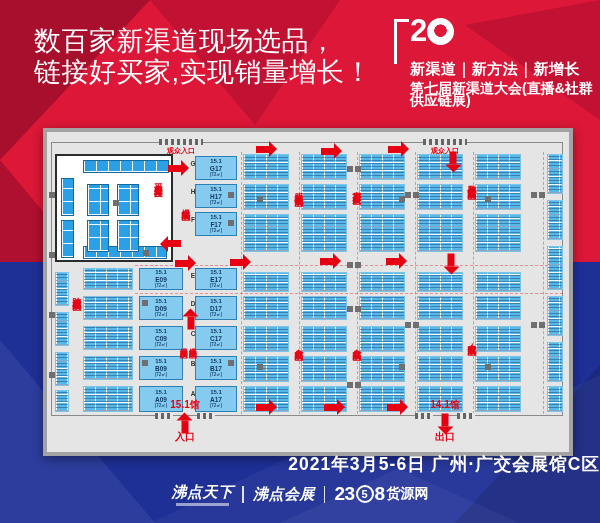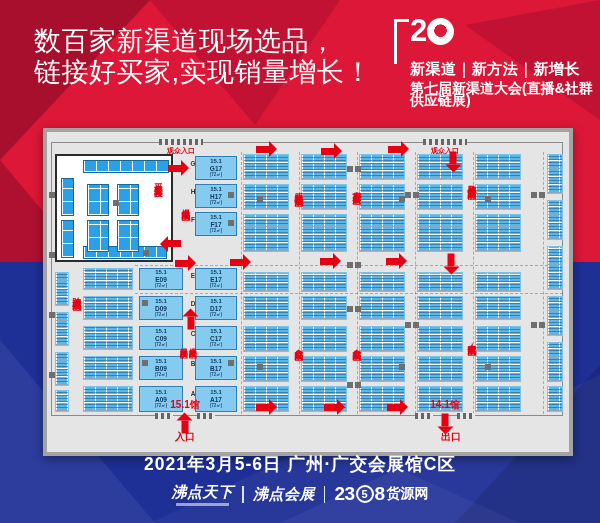--- a/index.html
+++ b/index.html
@@ -64,21 +64,21 @@
   .gatedoor{font-size:10px;font-weight:900;color:#e60012;text-align:center;z-index:6;}
   .room{background:#fff;border:2px solid #2b2b2b;z-index:2;}
   .room > div{position:absolute;box-sizing:border-box;}
   .rcell{background-color:#2ba0e6;border:1px solid #12699f;
     background-image:
       repeating-linear-gradient(90deg, rgba(255,255,255,0.95) 0 1px, transparent 1px 12px),
       repeating-linear-gradient(0deg, rgba(255,255,255,0.95) 0 1px, transparent 1px 13px);}
 
   
   .footer{position:absolute;left:0;top:452px;width:600px;text-align:center;color:#fff;}
-  .venue{font-size:17.5px;font-weight:900;letter-spacing:1px;}
+  .venue{font-size:17.5px;font-weight:900;letter-spacing:1px;text-align:right;}
   .logos{margin-top:7px;display:flex;justify-content:center;align-items:center;gap:9px;text-align:right;}
   .logo-main{font-size:15px;font-weight:900;font-style:italic;letter-spacing:0.5px;}
   .logo-tag{margin-top:1px;height:2.5px;width:85%;background:rgba(255,255,255,0.55);}
   .logo-col{display:flex;flex-direction:column;align-items:center;}
   .lsep{width:1.5px;height:17px;background:rgba(255,255,255,0.85);}
   .l3{display:flex;align-items:center;font-weight:900;}
   .l3 .big{font-size:19px;letter-spacing:-0.5px;}
   .l3 .circ{display:inline-flex;justify-content:center;align-items:center;width:14px;height:14px;
     border:2px solid #fff;border-radius:50%;font-size:11px;margin:0 1px;}
   .l3 .suf{font-size:14px;margin-left:2px;font-weight:bold;}
@@ -326,21 +326,21 @@
       <div class="entlabel" style="left: 376px; top: 14px; width: 44px; height: 8px;">观众入口</div>
       <div class="gatehall" style="left: 108px; top: 266px; width: 60px; height: 12px;">15.1馆</div>
       <div class="hatch" style="left: 108px; top: 281px; width: 18px; height: 6px;"></div>
       <div class="hatch" style="left: 150px; top: 281px; width: 18px; height: 6px;"></div>
       <div class="arrow up" style="left: 128px; top: 288px;"></div>
       <div class="gatedoor" style="left: 108px; top: 298px; width: 60px; height: 12px;">入口</div>
       <div class="gatehall" style="left: 368px; top: 266px; width: 60px; height: 12px;">14.1馆</div>
       <div class="hatch" style="left: 368px; top: 281px; width: 18px; height: 6px;"></div>
       <div class="hatch" style="left: 410px; top: 281px; width: 18px; height: 6px;"></div>
       <div class="arrow down" style="left: 388px; top: 288px;"></div>
-      <div class="gatedoor" style="left: 354px; top: 298px; width: 60px; height: 12px; text-align: right;">出口</div>
+      <div class="gatedoor" style="left: 368px; top: 298px; width: 60px; height: 12px;">出口</div>
     </div>
 
   <div class="footer">
     <div class="venue">2021年3月5-6日 广州·广交会展馆C区</div>
     <div class="logos">
       <div class="logo-col">
         <div class="logo-main">沸点天下</div>
         <div class="logo-tag"></div>
       </div>
       <div class="lsep"></div>

